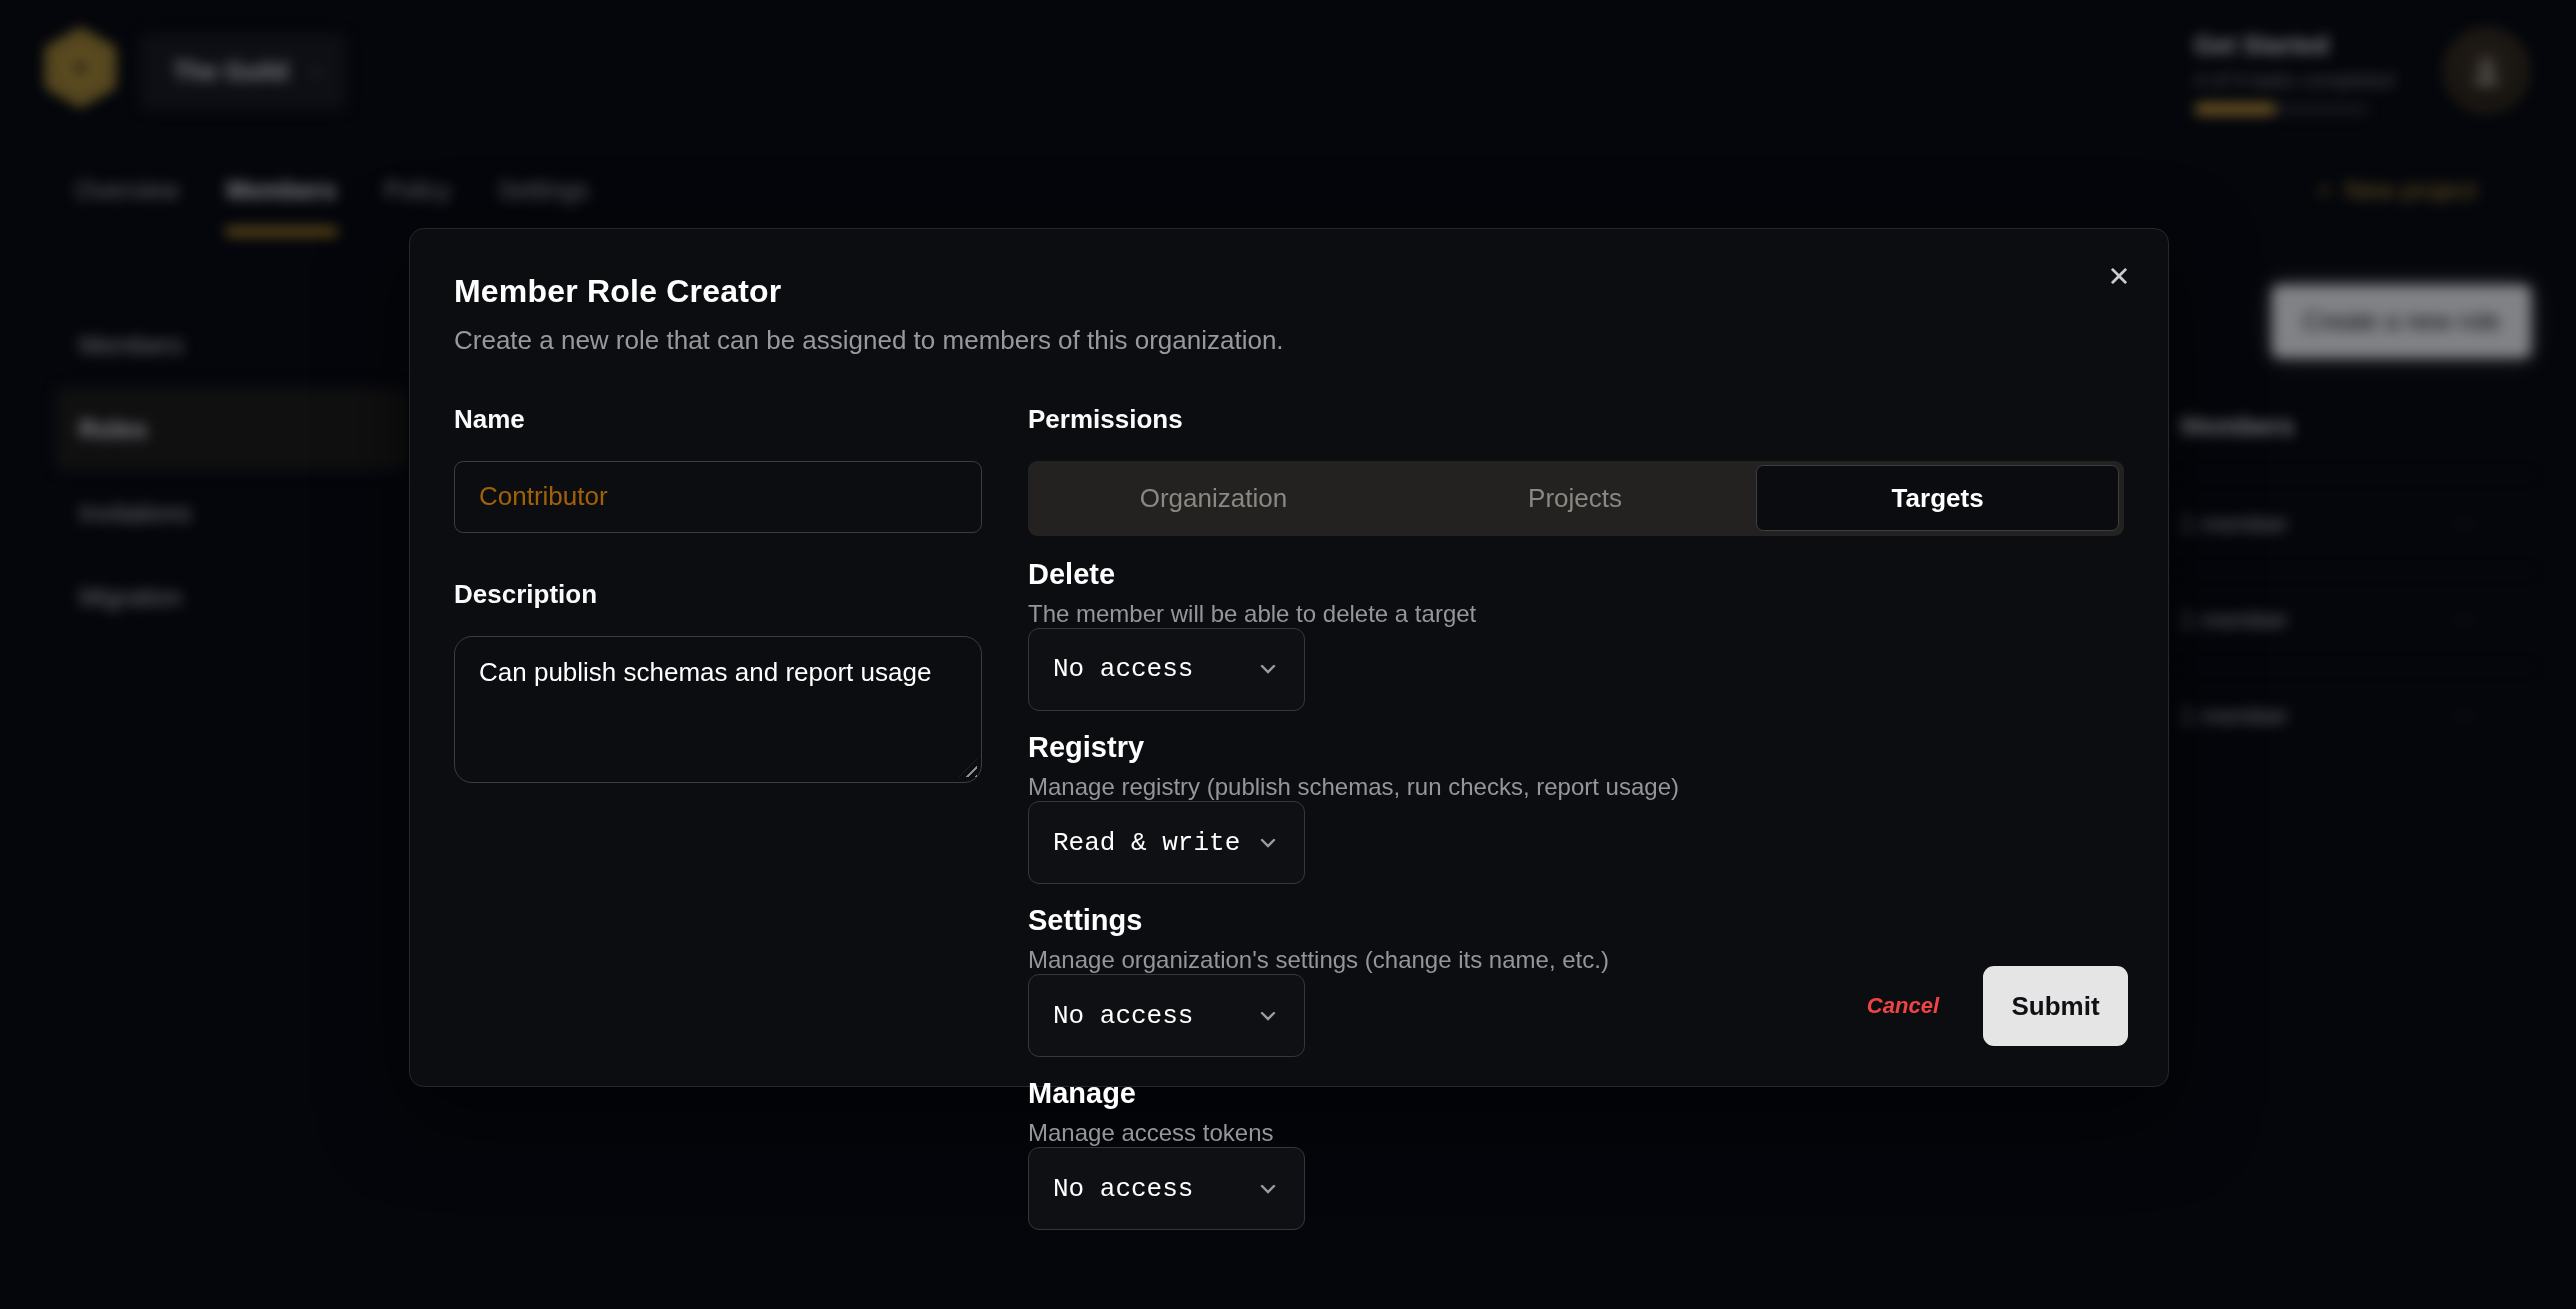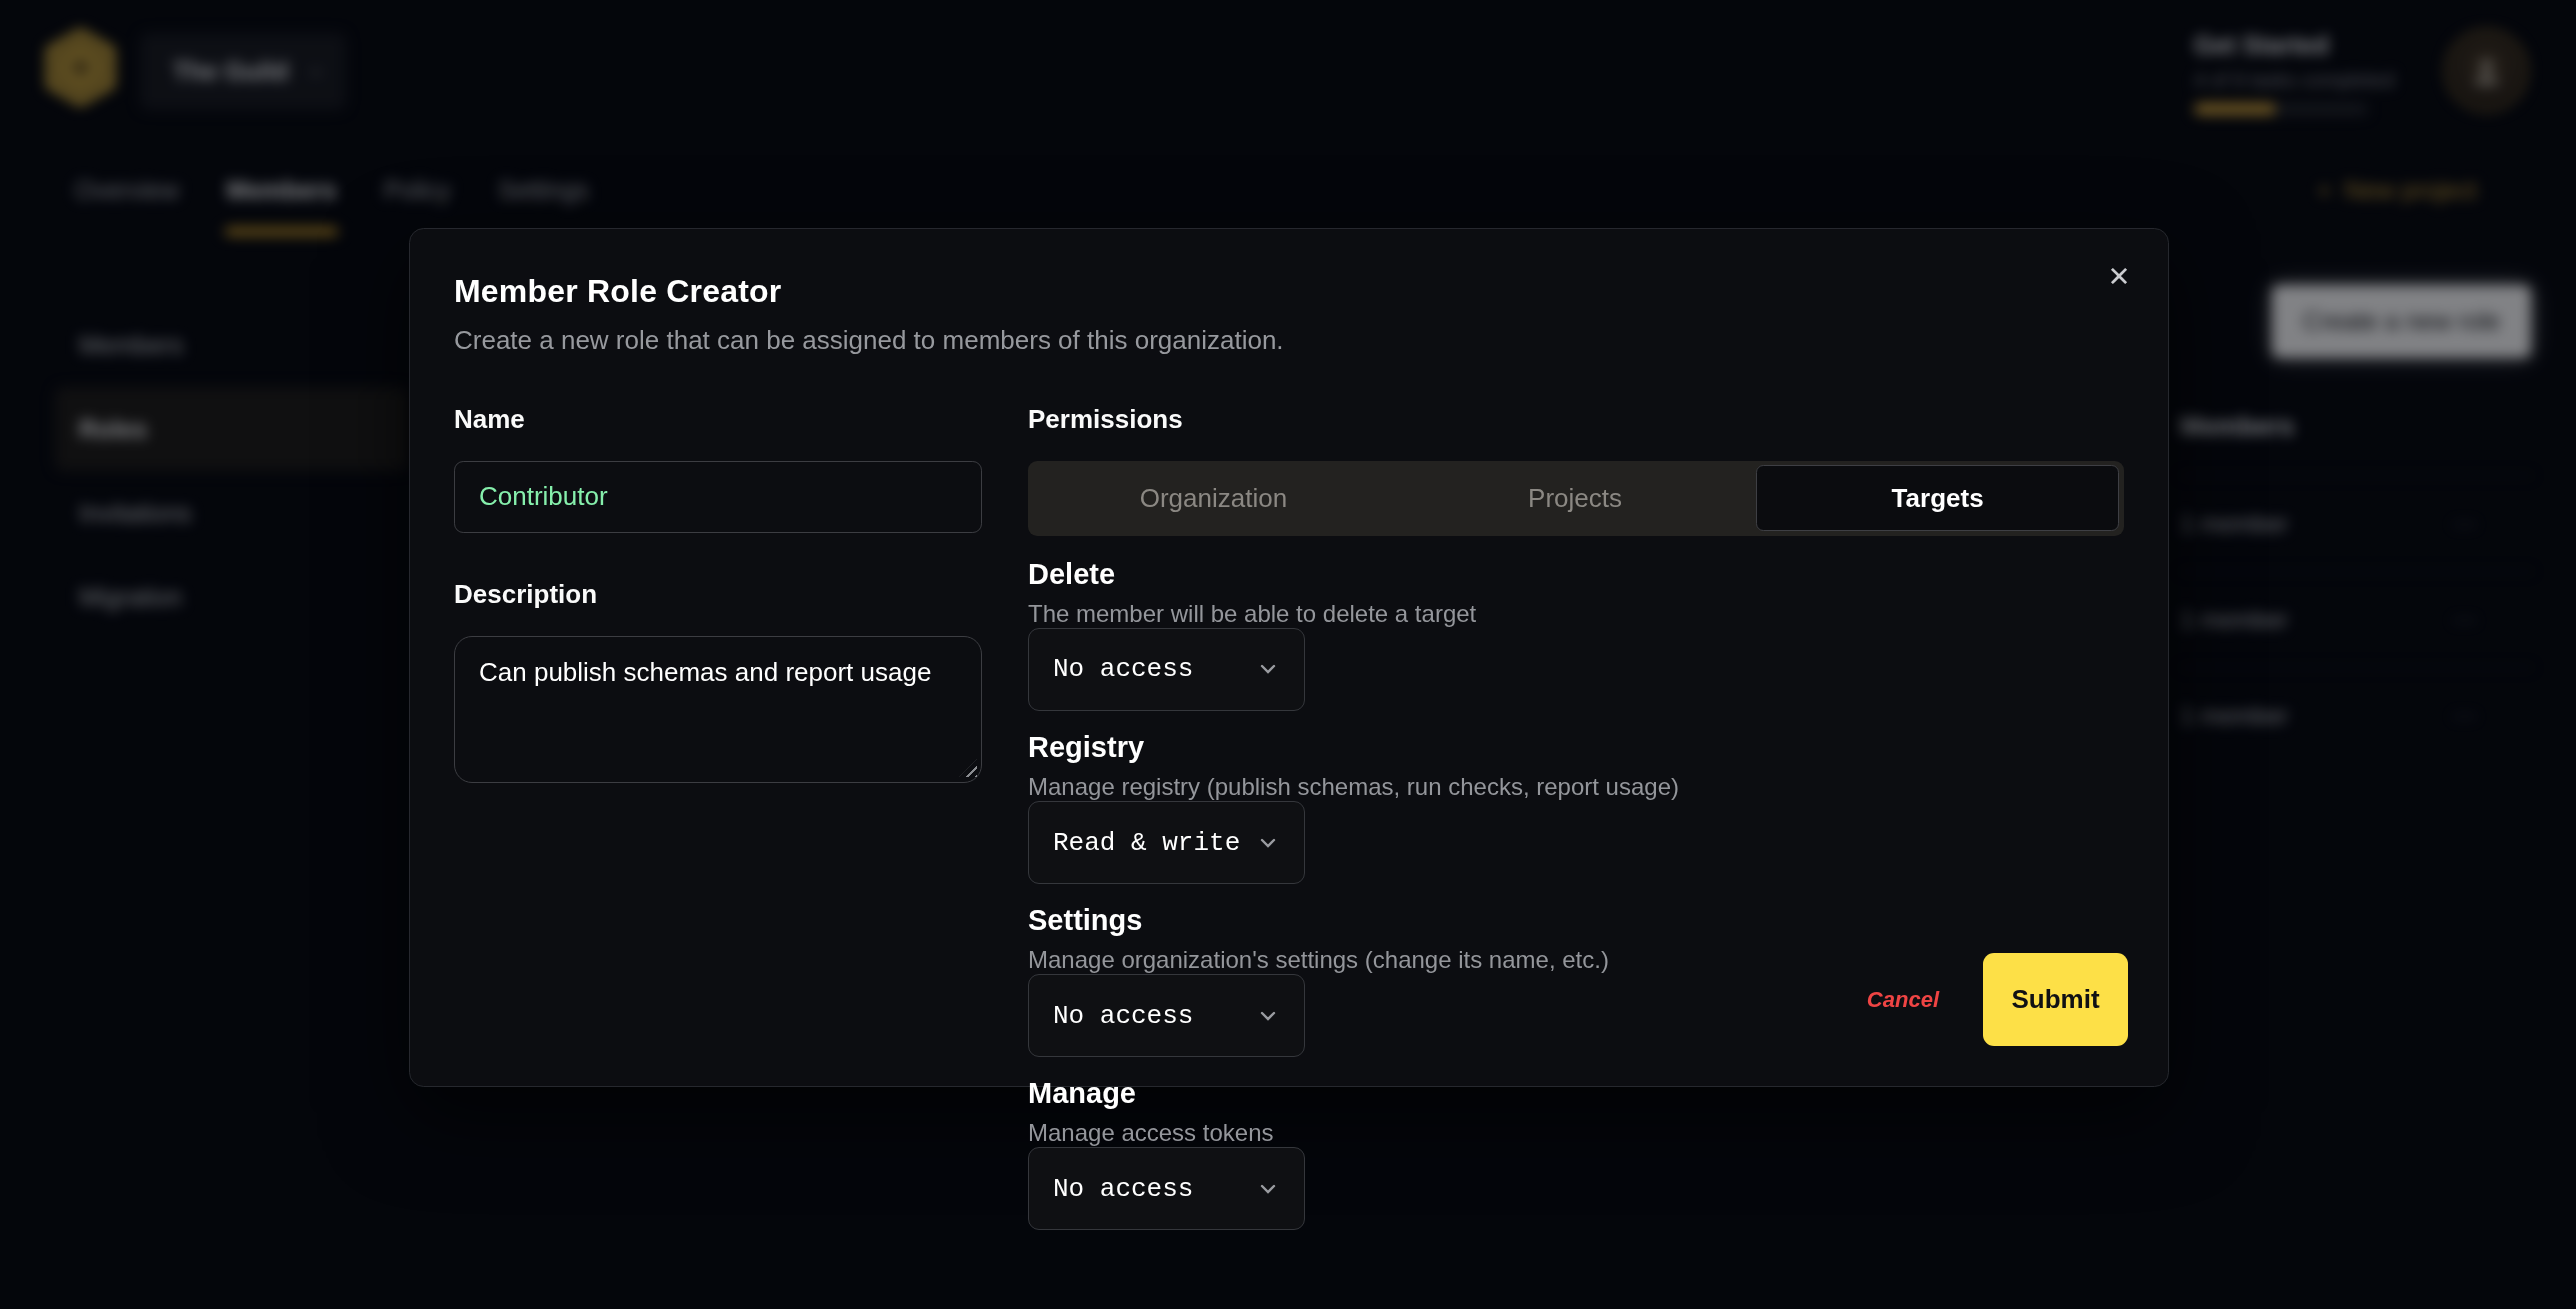--- a/index.html
+++ b/index.html
@@ -56,21 +56,21 @@
                  color:#cbccd0; font-size:27.5px; line-height:40px; text-align:center; cursor:pointer; }
   .modal-title { font-size:32px; font-weight:700; color:#ffffff; letter-spacing:0.2px; }
   .modal-sub { margin-top:14.7px; font-size:26px; color:#97999e; }
 
   .modal-grid { margin-top:48px; display:flex; gap:46px; }
   .col-left { width:528px; flex:none; }
   .col-right { flex:1; }
   .field-label { font-size:26px; font-weight:600; color:#fafafa; margin-bottom:26px; }
 
   .text-input { width:100%; height:72px; background:transparent; border:0.9px solid #3c3d42; border-radius:9.2px;
-                color:#86efac; font-size:26px; padding:0 24px; font-family:inherit; outline:none; }
+                color:#a16207; font-size:26px; padding:0 24px; font-family:inherit; outline:none; }
   .desc-label { margin-top:46px; }
   .textarea-wrap { position:relative; margin-top:0; }
   .text-area { width:100%; height:147px; background:transparent; border:0.9px solid #3c3d42; border-radius:18px;
                color:#ffffff; font-size:26px; padding:18.4px 24px; font-family:inherit; resize:none; outline:none; line-height:1.35; }
   .resize-grip { position:absolute; right:4.6px; bottom:8.3px; width:18.4px; height:18.4px;
                  background:repeating-linear-gradient(135deg, transparent 0 4.6px, #8a8c90 4.6px 6.4px); 
                  clip-path:polygon(100% 0, 100% 100%, 0 100%); }
 
   .seg-control { height:75px; background:#232220; border-radius:9.2px; padding:4.6px; display:flex; }
   .seg { flex:1; display:flex; align-items:center; justify-content:center; font-size:26px; color:#8b8883; border-radius:7.3px; }
@@ -79,21 +79,21 @@
   .perm-rows { margin-top:22px; }
   .perm-row { display:flex; justify-content:space-between; align-items:flex-start; min-height:84px; margin-bottom:20px;flex-direction:column; }
   .perm-title { font-size:29px; font-weight:700; color:#ffffff; }
   .perm-desc { margin-top:9.2px; font-size:24px; color:#94969b; }
   .perm-select { width:277px; height:83px; flex:none; background:#0f1013; border:0.9px solid #35373c; border-radius:11px;
                  display:flex; align-items:center; justify-content:space-between; padding:0 24px; cursor:pointer;font-family:Liberation Mono, monospace; }
   .perm-select .val { font-size:26px; color:#ffffff; }
 
   .modal-actions { position:absolute; right:40px; bottom:40px; display:flex; align-items:center; gap:44px; }
   .btn-cancel { background:none; border:none; color:#ef4444; font-size:22px; font-weight:600; cursor:pointer;font-style:italic; }
-  .btn-submit { width:145px; height:93px; background:#fde047; color:#101114; font-size:26px; font-weight:600;
+  .btn-submit { width:145px; height:80px; background:#e5e5e5; color:#101114; font-size:26px; font-weight:600;
                 border:none; border-radius:11px; cursor:pointer; }
 </style>
 </head>
 <body>
 
 <div class="stage">
 
   <div class="bg-layer">
 
     <svg class="logo" viewBox="0 0 100 100">

